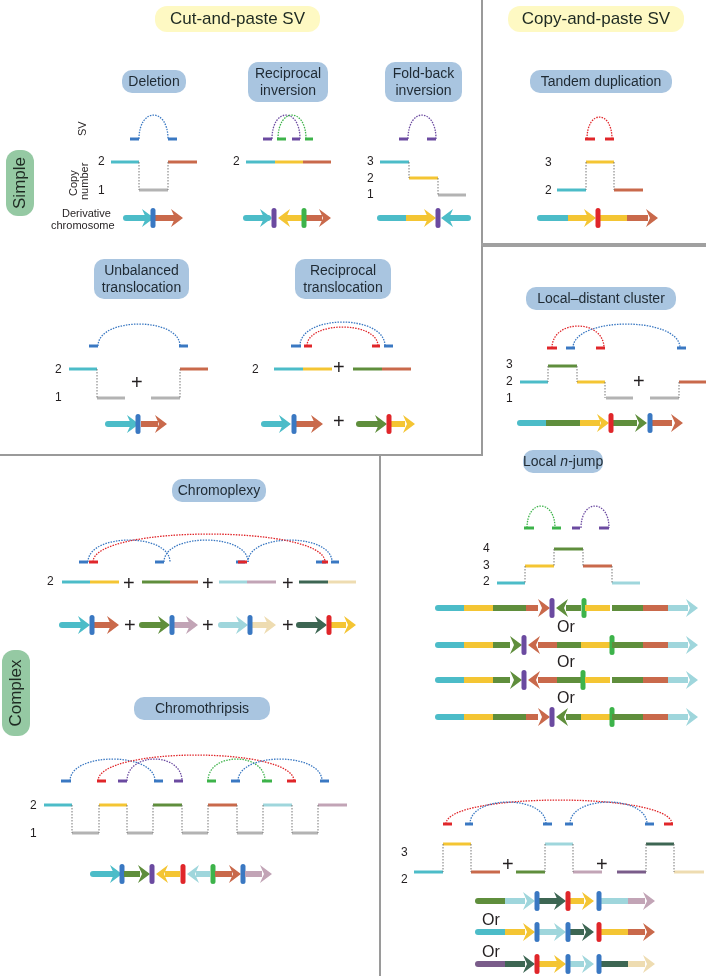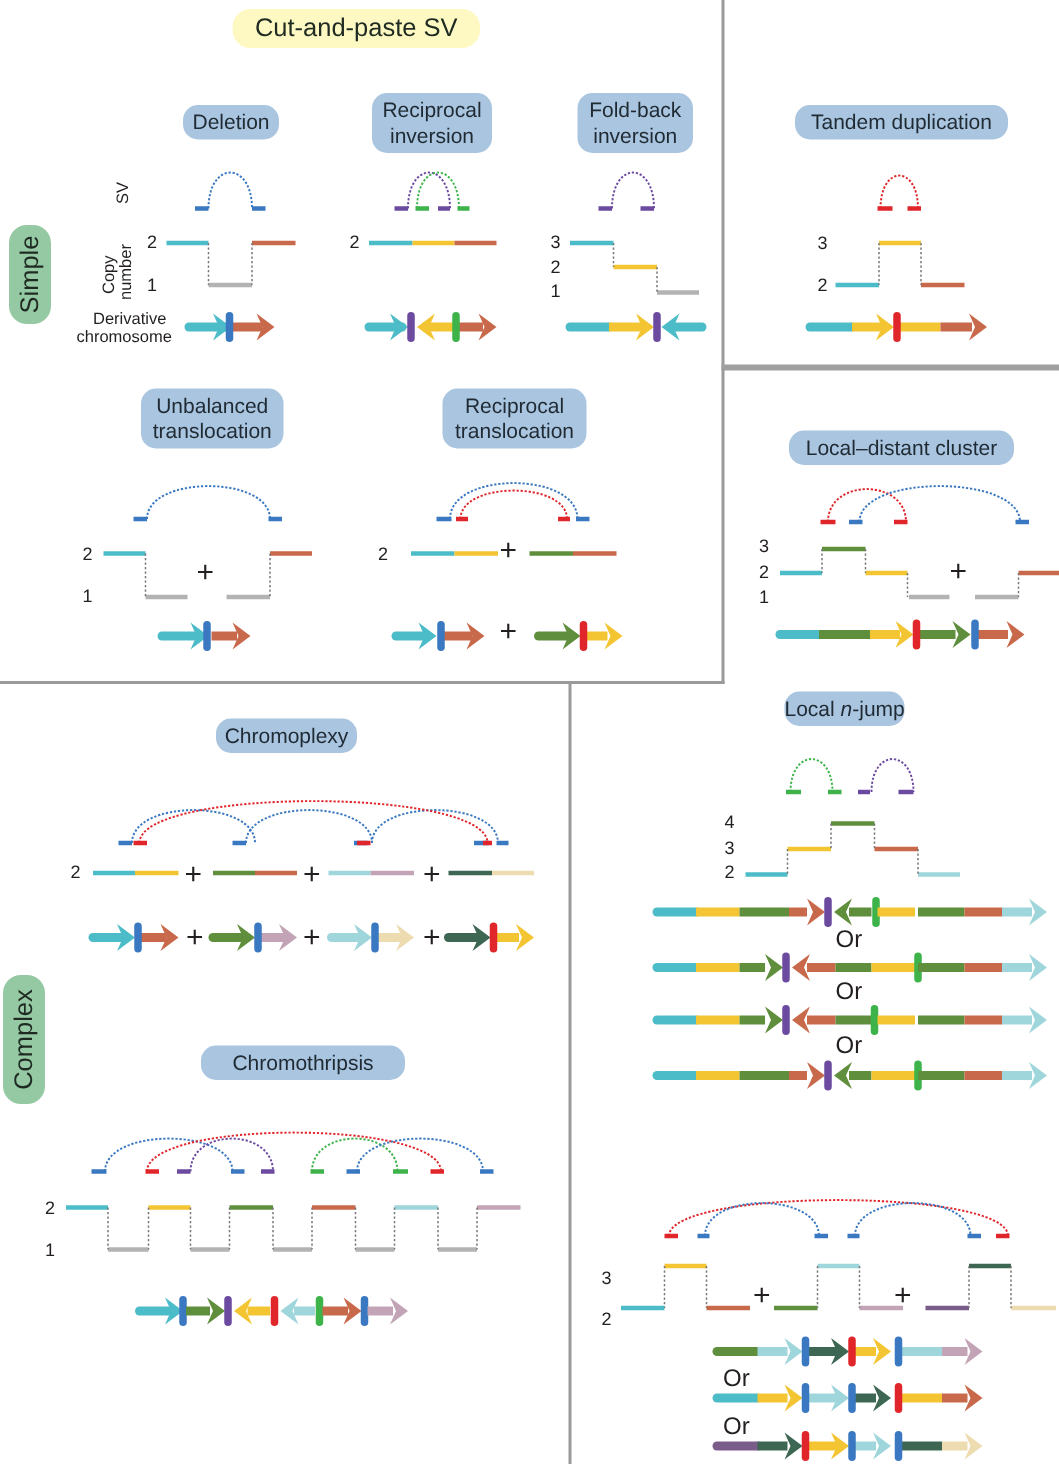--- a/index.html
+++ b/index.html
@@ -18,20 +18,21 @@
 
 <div id="stage">
 
   <div class="divider" style="left:481px;top:0;width:2px;height:246px;"></div>
   <div class="divider" style="left:481px;top:243px;width:225px;height:4px;background:#a0a0a0;"></div>
   <div class="divider" style="left:0;top:454px;width:483px;height:2px;"></div>
   <div class="divider" style="left:481px;top:246px;width:2px;height:210px;"></div>
   <div class="divider" style="left:379px;top:456px;width:2px;height:520px;"></div>
 
   <div class="green-pill" style="left:155px;top:6px;width:165px;">Cut-and-paste SV</div>
+  <div class="green-pill" style="left:508px;top:6px;width:176px;">Copy-and-paste SV</div>
   <div class="vpill" style="left:6px;top:150px;height:66px;">
       <span>Simple</span>
     </div>
   <div class="vpill" style="left:2px;top:650px;height:86px;">
       <span>Complex</span>
     </div>
 
   <div class="lbl rot" style="left:76px;top:136px;font-size:11px;">SV</div>
   <div class="lbl rot" style="left:68px;top:196px;font-size:11px;line-height:11px;">Copy</div>
   <div class="lbl rot" style="left:79px;top:200px;font-size:11px;line-height:11px;">number</div>
@@ -50,23 +51,23 @@
   <div class="blue-pill" style="left:530px;top:70px;width:142px;">Tandem duplication</div>
   <div class="blue-pill" style="left:94px;top:259px;width:95px;">
     <div>Unbalanced</div>
     <div>translocation</div>
   </div>
   <div class="blue-pill" style="left:295px;top:259px;width:96px;">
     <div>Reciprocal</div>
     <div>translocation</div>
   </div>
   <div class="blue-pill" style="left:526px;top:287px;width:150px;">Local–distant cluster</div>
-  <div class="blue-pill" style="left:144px;top:479px;width:94px;">Chromoplexy</div>
+  <div class="blue-pill" style="left:172px;top:479px;width:94px;">Chromoplexy</div>
   <div class="blue-pill" style="left:134px;top:697px;width:136px;">Chromothripsis</div>
-  <div class="blue-pill" style="left:523px;top:461px;width:80px;">
+  <div class="blue-pill" style="left:523px;top:450px;width:80px;">
     <span>Local </span><i>n</i><span>-jump</span>
   </div>
 
   <div class="lbl" style="left:98px;top:154px;">2</div>
   <div class="lbl" style="left:98px;top:183px;">1</div>
   <div class="lbl" style="left:233px;top:154px;">2</div>
   <div class="lbl" style="left:367px;top:154px;">3</div>
   <div class="lbl" style="left:367px;top:171px;">2</div>
   <div class="lbl" style="left:367px;top:187px;">1</div>
   <div class="lbl" style="left:545px;top:155px;">3</div>

